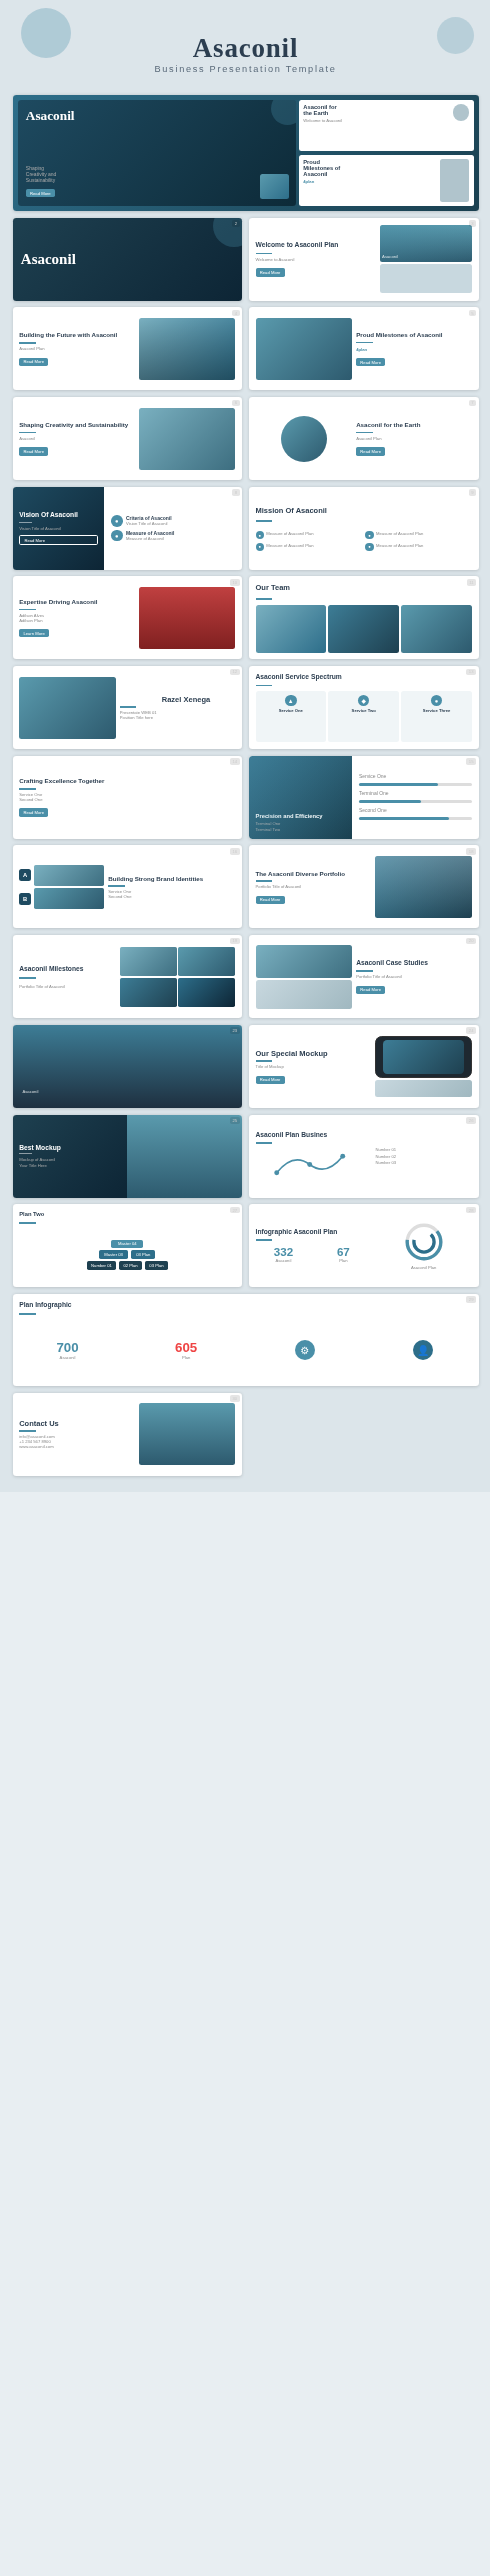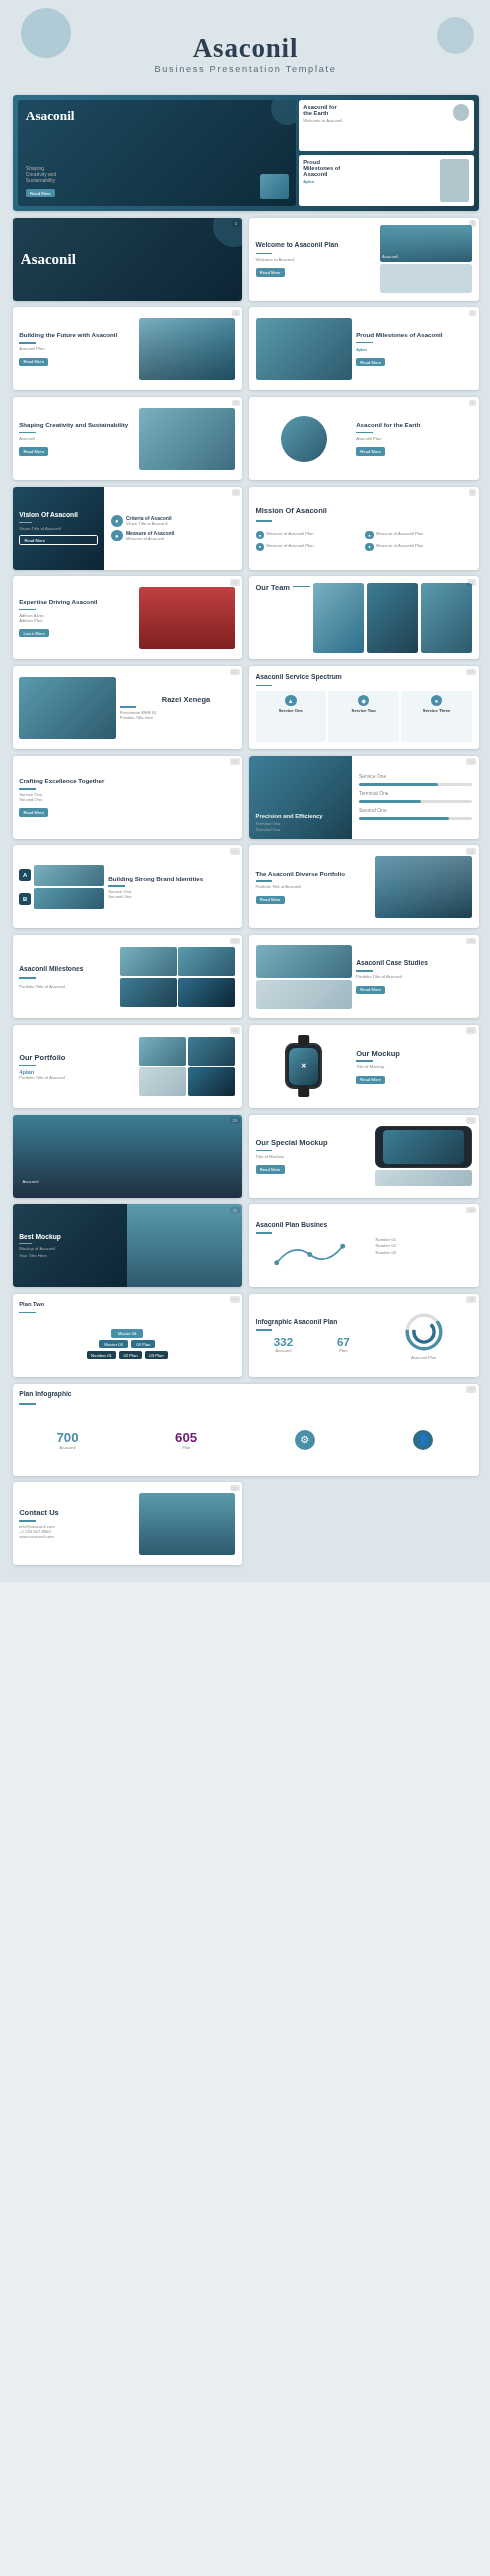--- a/index.html
+++ b/index.html
@@ -319,21 +319,21 @@
         </div>
         <div style="flex:1;height:62px;background:linear-gradient(135deg,#c04040,#a03030);border-radius:2.5px;position:relative;overflow:hidden;">
 
           <div style="width:100%;height:100%;background:linear-gradient(to bottom,#c04040,#802020);"></div>
         </div>
         <div class="slide-number">10</div>
       </div>
     </div>
 
     <div class="slide-card">
-      <div style="padding:6.7px;height:100%;display:flex;flex-direction:row;gap:3.3px;position:relative;justify-content:space-between;">
+      <div style="padding:6.7px;height:100%;display:flex;flex-direction:column;gap:3.3px;position:relative;justify-content:space-between;">
         <div style="font-size:7.5px;font-weight:bold;color:#2c3e50;">Our Team</div>
         <div class="accent-line"></div>
         <div style="display:grid;grid-template-columns:1fr 1fr 1fr;gap:2.5px;flex:1;">
           <div style="background:linear-gradient(135deg,#7ab0c0,#2d6e8a);border-radius:2.5px;"></div>
           <div style="background:linear-gradient(135deg,#3d7d96,#1e4050);border-radius:2.5px;"></div>
           <div style="background:linear-gradient(135deg,#5a9aad,#2d5a6e);border-radius:2.5px;"></div>
         </div>
         <div class="slide-number">11</div>
       </div>
     </div>
@@ -486,60 +486,21 @@
         <div style="flex:1.2;">
           <div style="font-size:6.7px;font-weight:bold;color:#2c3e50;line-height:1.3;">Asaconil Case Studies</div>
           <div class="accent-line"></div>
           <div style="font-size:4.2px;color:#888;margin-top:1.7px;">Portfolio Title of Asaconil</div>
           <div class="btn-placeholder" style="margin-top:3.3px;">Read More</div>
         </div>
         <div class="slide-number">20</div>
       </div>
     </div>
 
-    <div class="slide-card">
-      <div style="padding:6.7px;height:100%;display:flex;gap:4.2px;align-items:center;position:relative;">
-        <div style="flex:1.2;">
-          <div style="font-size:7.5px;font-weight:bold;color:#2c3e50;">Our Portfolio</div>
-          <div class="accent-line"></div>
-          <div style="font-size:5.8px;color:#4a8fa8;font-weight:bold;margin-top:2.5px;">4plan</div>
-          <div style="font-size:4.2px;color:#888;">Portfolio Title of Asaconil</div>
-        </div>
-        <div style="flex:1;display:grid;grid-template-columns:1fr 1fr;gap:1.7px;">
-          <div style="height:29px;background:linear-gradient(135deg,#7ab0c0,#3d6e80);border-radius:1.7px;"></div>
-          <div style="height:29px;background:linear-gradient(135deg,#3d7d96,#1e4050);border-radius:1.7px;"></div>
-          <div style="height:29px;background:linear-gradient(135deg,#c8d8df,#a0b8c0);border-radius:1.7px;"></div>
-          <div style="height:29px;background:linear-gradient(135deg,#2d6e8a,#0d2535);border-radius:1.7px;"></div>
-        </div>
-        <div class="slide-number">21</div>
-      </div>
-    </div>
-
-    <div class="slide-card">
-      <div style="padding:6.7px;height:100%;display:flex;gap:4.2px;align-items:center;position:relative;">
-
-        <div style="flex:1;display:flex;align-items:center;justify-content:center;">
-          <div style="width:37px;height:46px;background:#1e2830;border-radius:8.3px;border:2.5px solid #333;display:flex;align-items:center;justify-content:center;position:relative;">
-            <div style="width:29px;height:37px;background:linear-gradient(135deg,#4a8fa8,#1e4050);border-radius:6.7px;display:flex;align-items:center;justify-content:center;">
-              <div style="font-size:6.7px;color:#fff;font-weight:bold;">✕</div>
-            </div>
-
-            <div style="position:absolute;top:-10px;left:50%;transform:translateX(-50%);width:11.6px;height:10px;background:#222;border-radius:1.7px;"></div>
-            <div style="position:absolute;bottom:-10px;left:50%;transform:translateX(-50%);width:11.6px;height:10px;background:#222;border-radius:1.7px;"></div>
-          </div>
-        </div>
-        <div style="flex:1.2;">
-          <div style="font-size:7.5px;font-weight:bold;color:#2c3e50;">Our Mockup</div>
-          <div class="accent-line"></div>
-          <div style="font-size:4.2px;color:#888;margin-top:1.7px;">Title of Mockup</div>
-          <div class="btn-placeholder" style="margin-top:3.3px;">Read More</div>
-        </div>
-        <div class="slide-number">22</div>
-      </div>
-    </div>
+
 
     <div class="slide-card">
       <div style="padding:6.7px;height:100%;display:flex;gap:4.2px;align-items:center;position:relative;">
         <div style="flex:1;height:62px;background:linear-gradient(135deg,#1e3040,#0d1a25);border-radius:2.5px;overflow:hidden;display:flex;align-items:flex-end;padding:3.3px;">
 
           <div style="width:100%;height:100%;position:absolute;inset:0;background:linear-gradient(to bottom,#3d7d96,#1e3040);"></div>
           <div style="position:relative;z-index:1;font-size:4.2px;color:#fff;opacity:0.8;">Asaconil</div>
         </div>
         <div style="flex:1.2;">
           <div style="font-size:7.5px;font-weight:bold;color:#2c3e50;">Web Mockup</div>
@@ -665,21 +626,21 @@
     <div class="slide-card full-width" style="height:92px;">
       <div style="padding:6.7px;height:100%;display:flex;flex-direction:column;gap:3.3px;position:relative;">
         <div style="font-size:6.7px;font-weight:bold;color:#2c3e50;">Plan Infographic</div>
         <div class="accent-line"></div>
         <div style="display:grid;grid-template-columns:repeat(4,1fr);gap:22px;flex:1;align-items:center;">
           <div style="text-align:center;">
             <div style="font-size:13.3px;font-weight:bold;color:#4a8fa8;">700</div>
             <div style="font-size:4.2px;color:#888;">Asaconil</div>
           </div>
           <div style="text-align:center;">
-            <div style="font-size:13.3px;font-weight:bold;color:#701a75;">605</div>
+            <div style="font-size:13.3px;font-weight:bold;color:#ef4444;">605</div>
             <div style="font-size:4.2px;color:#888;">Plan</div>
           </div>
           <div style="text-align:center;display:flex;align-items:center;justify-content:center;">
             <div class="icon-circle" style="width:20px;height:20px;font-size:10px;">⚙</div>
           </div>
           <div style="text-align:center;display:flex;align-items:center;justify-content:center;">
             <div class="icon-circle" style="width:20px;height:20px;font-size:10px;background:#2d6e8a;">👤</div>
           </div>
         </div>
         <div class="slide-number">29</div>

